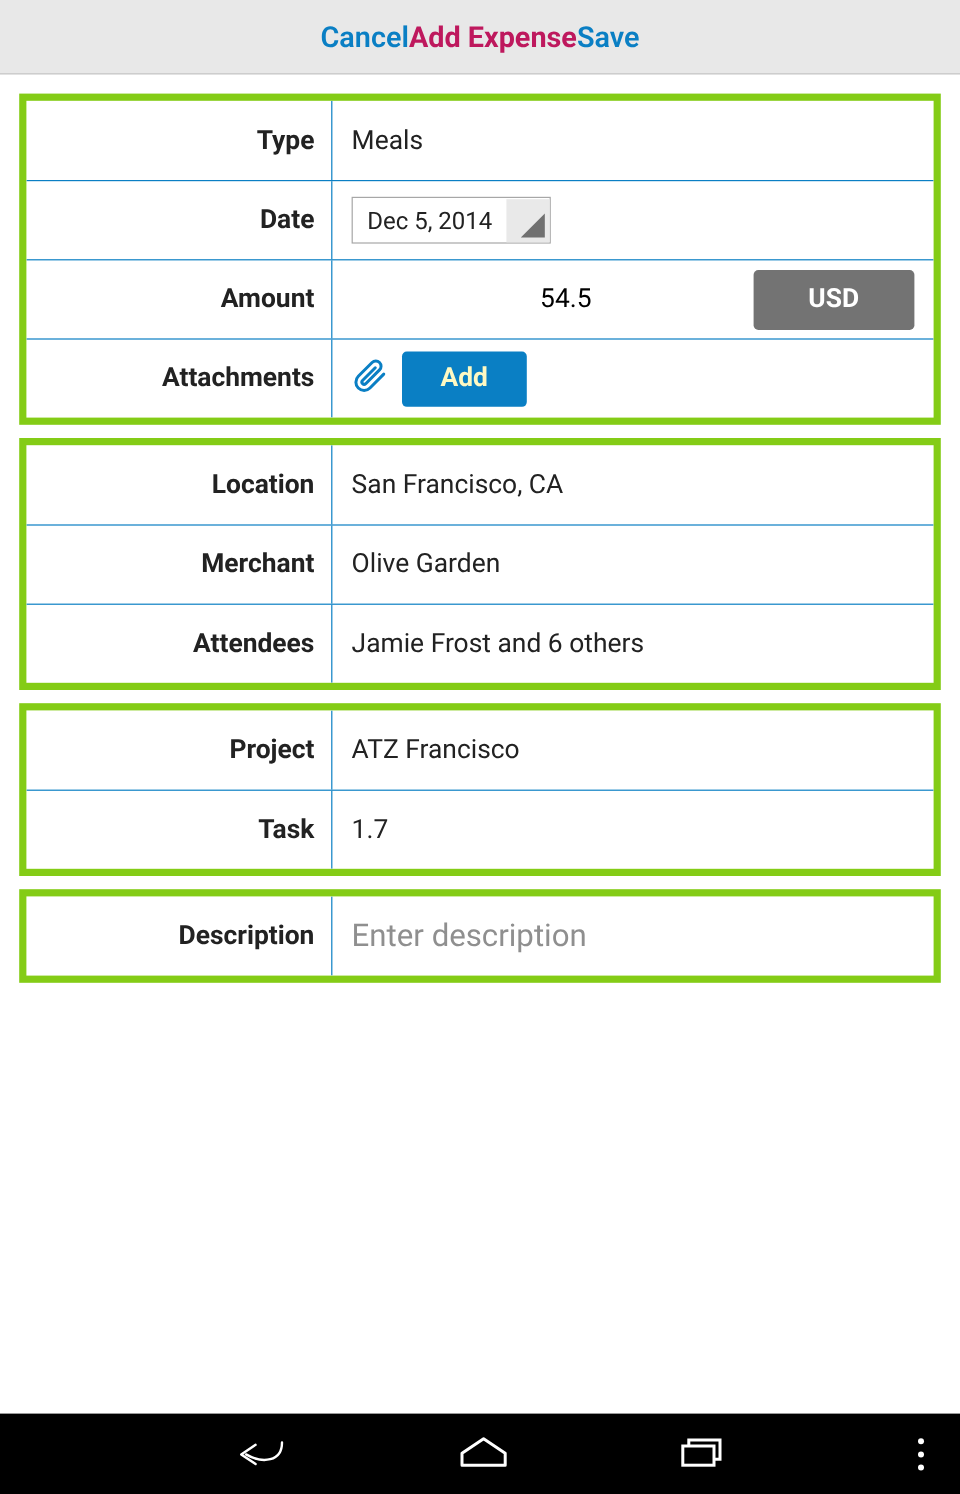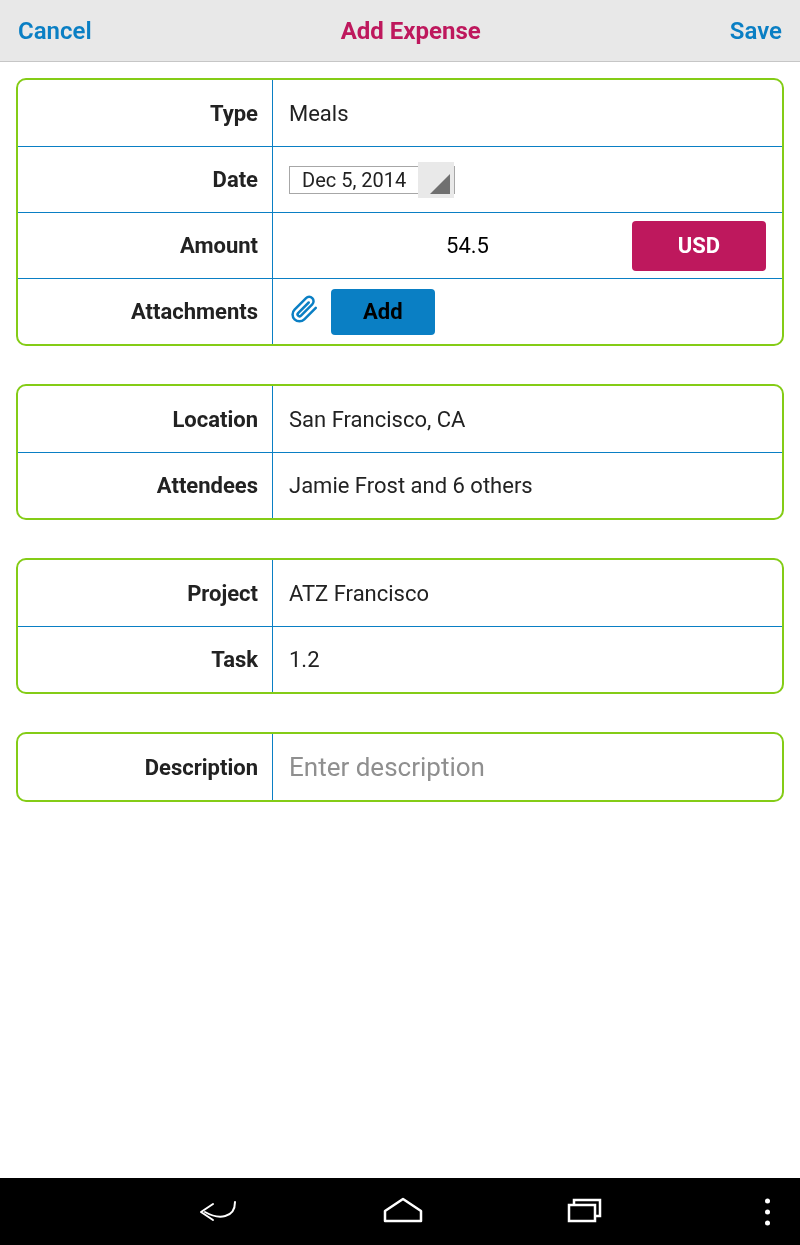--- a/index.html
+++ b/index.html
@@ -14,42 +14,42 @@
       background: #ffffff;
       overflow: hidden;
     }
 
     .header {
       height: 62px;
       background: #e8e8e8;
       border-bottom: 1px solid #c6c6c6;
       display: flex;
       align-items: center;
-      justify-content: space-between;
+      justify-content: center;
       padding: 0 18px;
     }
     .header-btn {
       color: #0a7fc4;
       font-size: 24px;
       font-weight: 600;
     }
     .header-title {
       font-size: 24px;
       font-weight: 700;
       color: #be185d;
     }
 
     .content {
       padding: 16px;
     }
 
     .card {
-      border: 2px solid #84cc16;
-      border-radius: 10px;
-      margin-bottom: 38px;
+      border: 6px solid #84cc16;
+      border-radius: 0;
+      margin-bottom: 11px;
       overflow: hidden;
     }
 
     .row {
       display: flex;
       align-items: stretch;
       min-height: 66px;
     }
     .row + .row {
       border-top: 1px solid #0a7fc4;
@@ -77,21 +77,21 @@
       display: flex;
       align-items: center;
       gap: 12px;
     }
 
     .date-select {
       display: inline-flex;
       align-items: center;
       border: 1px solid #a7a7a7;
       background: #fff;
-      height: 28px;
+      height: 39px;
       position: relative;
     }
     .date-text {
       padding: 0 12px;
       font-size: 20px;
       color: #222;
     }
     .date-tri {
       width: 36px;
       height: 36px;
@@ -110,36 +110,36 @@
     .amount-input {
       border: none;
       outline: none;
       font-size: 22px;
       width: 200px;
       background: transparent;
       text-align: right;
     }
     .usd-btn {
       margin-left: auto;
-      background: #be185d;
+      background: #737373;
       color: #fff;
       font-size: 22px;
       font-weight: 700;
       border: none;
       height: 50px;
       padding: 0 46px;
       border-radius: 4px;
     }
 
     .clip-icon {
       color: #0a7fc4;
     }
     .add-btn {
       background: #0a7fc4;
-      color: #000000;
+      color: #fef9c3;
       font-size: 22px;
       font-weight: 700;
       border: none;
       height: 46px;
       padding: 0 32px;
       border-radius: 4px;
     }
 
     .desc-input {
       border: none;
@@ -230,38 +230,42 @@
 
   </div>
 
   <div class="card">
 
     <div class="row">
       <div class="row-label">Location</div>
       <div class="row-value">San Francisco, CA</div>
     </div>
 
+    <div class="row">
+      <div class="row-label">Merchant</div>
+      <div class="row-value">Olive Garden</div>
+    </div>
 
     <div class="row">
       <div class="row-label">Attendees</div>
       <div class="row-value">Jamie Frost and 6 others</div>
     </div>
 
   </div>
 
   <div class="card">
 
     <div class="row">
       <div class="row-label">Project</div>
       <div class="row-value">ATZ Francisco</div>
     </div>
 
     <div class="row">
       <div class="row-label">Task</div>
-      <div class="row-value">1.2</div>
+      <div class="row-value">1.7</div>
     </div>
 
   </div>
 
   <div class="card">
     <div class="row">
       <div class="row-label">Description</div>
       <div class="row-value">
         <input class="desc-input" placeholder="Enter description" style="">
       </div>

